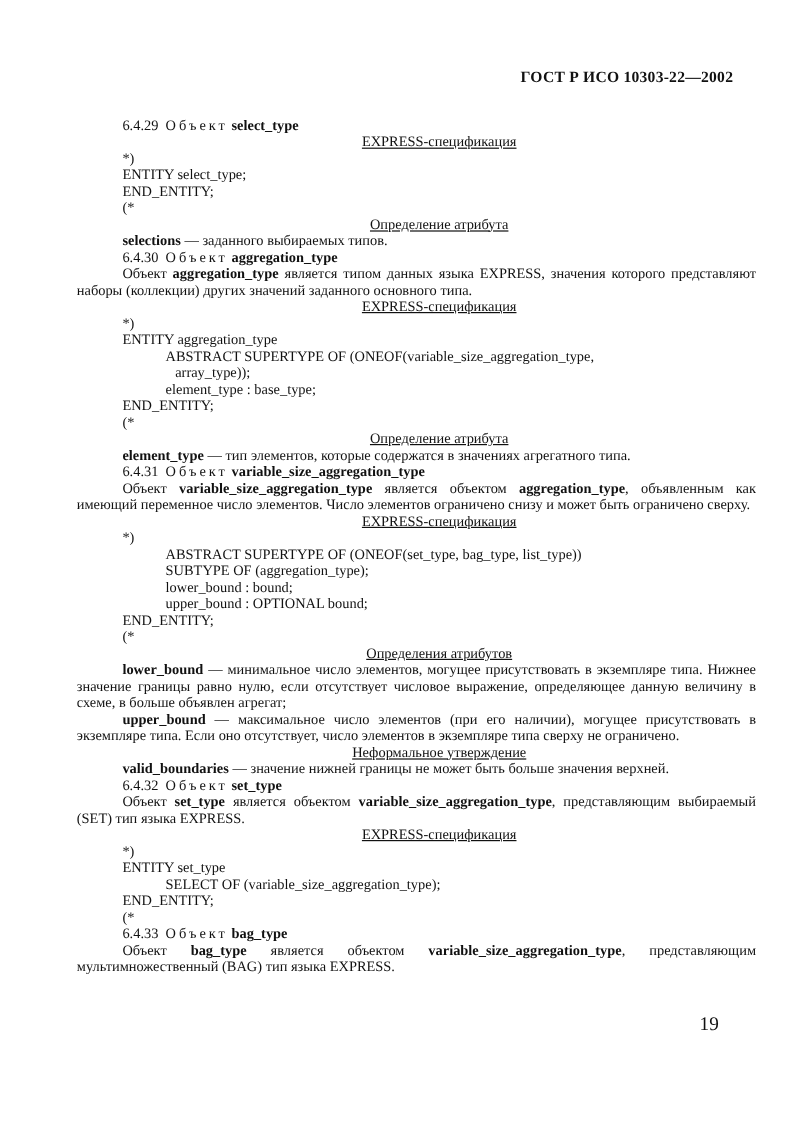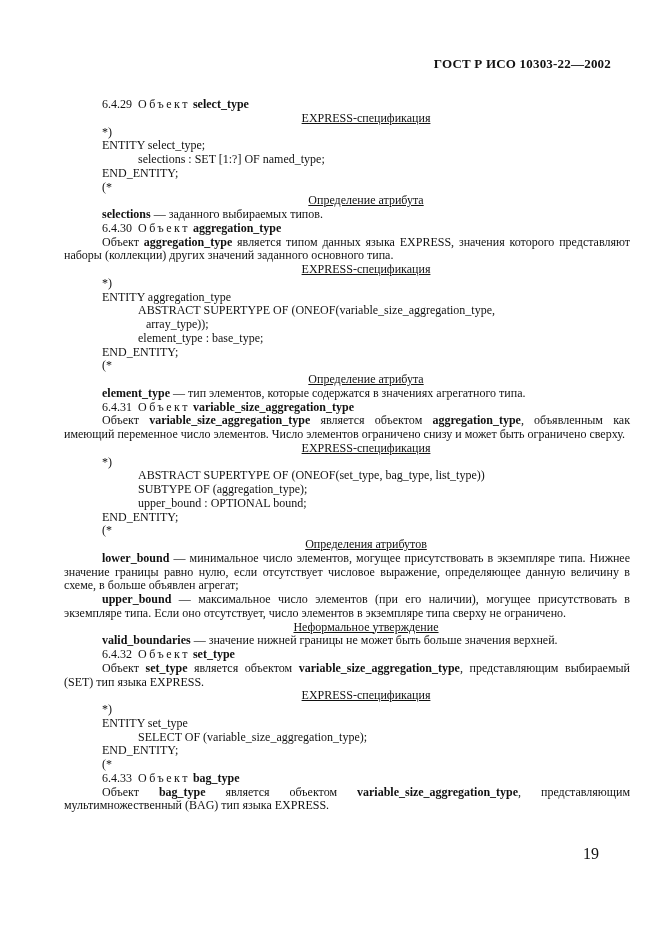--- a/index.html
+++ b/index.html
@@ -20,21 +20,20 @@
 <body>
 
 <div class="header">ГОСТ Р ИСО 10303-22—2002</div>
 
 <div class="content">
 
   <div class="line ind"><span>6.4.29</span>  <span class="spaced">Объект</span> <b>select_type</b></div>
   <div class="line ind u">EXPRESS-спецификация</div>
   <div class="line ind">*)</div>
   <div class="line ind">ENTITY select_type;</div>
-  <div class="line ind3">selections : SET [1:?] OF named_type;</div>
   <div class="line ind">END_ENTITY;</div>
   <div class="line ind">(*</div>
   <div class="line ind u">Определение атрибута</div>
   <div class="line ind"><b>selections</b><span> — заданного выбираемых типов.</span></div>
 
   <div class="line ind"><span>6.4.30</span>  <span class="spaced">Объект</span> <b>aggregation_type</b></div>
   <div class="para"><span>Объект </span><b>aggregation_type</b><span> является типом данных языка EXPRESS, значения которого представляют наборы (коллекции) других значений заданного основного типа.</span></div>
   <div class="line ind u">EXPRESS-спецификация</div>
   <div class="line ind">*)</div>
   <div class="line ind">ENTITY aggregation_type</div>
@@ -45,20 +44,21 @@
   <div class="line ind">(*</div>
   <div class="line ind u">Определение атрибута</div>
   <div class="line ind"><b>element_type</b><span> — тип элементов, которые содержатся в значениях агрегатного типа.</span></div>
 
   <div class="line ind"><span>6.4.31</span>  <span class="spaced">Объект</span> <b>variable_size_aggregation_type</b></div>
   <div class="para"><span>Объект </span><b>variable_size_aggregation_type</b><span> является объектом </span><b>aggregation_type</b><span>, объявленным как имеющий переменное число элементов. Число элементов ограничено снизу и может быть ограничено сверху.</span></div>
   <div class="line ind u">EXPRESS-спецификация</div>
   <div class="line ind">*)</div>
   <div class="line ind3">ABSTRACT SUPERTYPE OF (ONEOF(set_type, bag_type, list_type))</div>
   <div class="line ind3">SUBTYPE OF (aggregation_type);</div>
+  <div class="line ind3">lower_bound : bound;</div>
   <div class="line ind3">upper_bound : OPTIONAL bound;</div>
   <div class="line ind">END_ENTITY;</div>
   <div class="line ind">(*</div>
   <div class="line ind u">Определения атрибутов</div>
   <div class="para"><b>lower_bound</b><span> — минимальное число элементов, могущее присутствовать в экземпляре типа. Нижнее значение границы равно нулю, если отсутствует числовое выражение, определяющее данную величину в схеме, в больше объявлен агрегат;</span></div>
   <div class="para"><b>upper_bound</b><span> — максимальное число элементов (при его наличии), могущее присутствовать в экземпляре типа. Если оно отсутствует, число элементов в экземпляре типа сверху не ограничено.</span></div>
   <div class="line ind u">Неформальное утверждение</div>
   <div class="line ind"><b>valid_boundaries</b><span> — значение нижней границы не может быть больше значения верхней.</span></div>
 
   <div class="line ind"><span>6.4.32</span>  <span class="spaced">Объект</span> <b>set_type</b></div>

